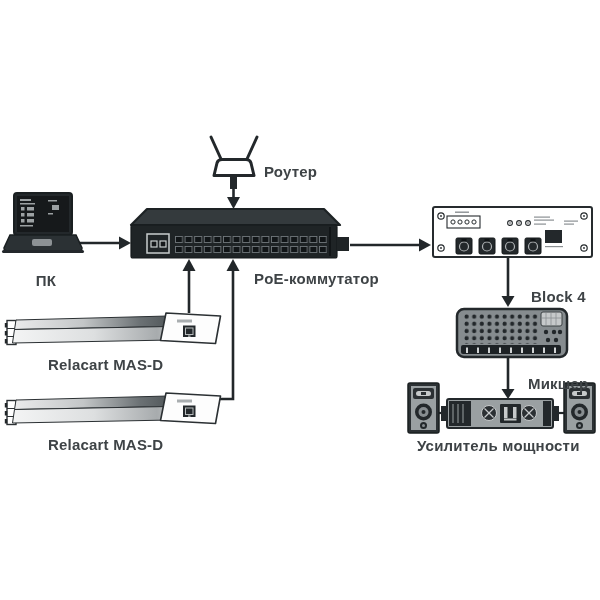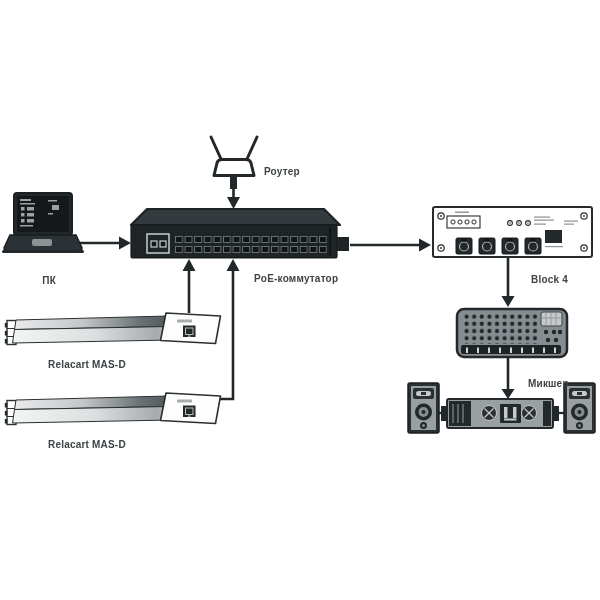--- a/index.html
+++ b/index.html
@@ -7,21 +7,21 @@
     width:600px;height:600px;
     background:#ffffff;
     font-family:"Liberation Sans", sans-serif;
     position:relative;
     overflow:hidden;
   }
   #stage{position:absolute;left:0;top:0;width:600px;height:600px;}
   svg{position:absolute;left:0;top:0;}
   .lbl{
     position:absolute;
-    font-size:10px;
+    font-size:15px;
     font-weight:700;
     color:#3e4346;
     letter-spacing:.2px;
     white-space:nowrap;
     line-height:13px;
   }
 </style>
 </head>
 <body>
 
@@ -280,22 +280,23 @@
   </g>
   <use href="#masd-bar" x="0" y="80"></use>
 </svg>
 
 <div class="lbl" style="left:30px;top:274px;width:26px;text-align:right">ПК</div>
 
 <div class="lbl" style="left:264px;top:165px">Роутер</div>
 
 <div class="lbl" style="left:254px;top:272px">PoE-коммутатор</div>
 
-<div class="lbl" style="left:531px;top:273px">Block 4</div>
+<div class="lbl" style="left:531px;top:290px">Block 4</div>
 
 <div class="lbl" style="left:528px;top:377px">Микшер</div>
 
+<div class="lbl" style="left:417px;top:439px">Усилитель мощности</div>
 
 <div class="lbl" style="left:48px;top:358px">Relacart MAS-D</div>
 
 <div class="lbl" style="left:48px;top:438px">Relacart MAS-D</div>
 
 </div>
 
 </body></html>

